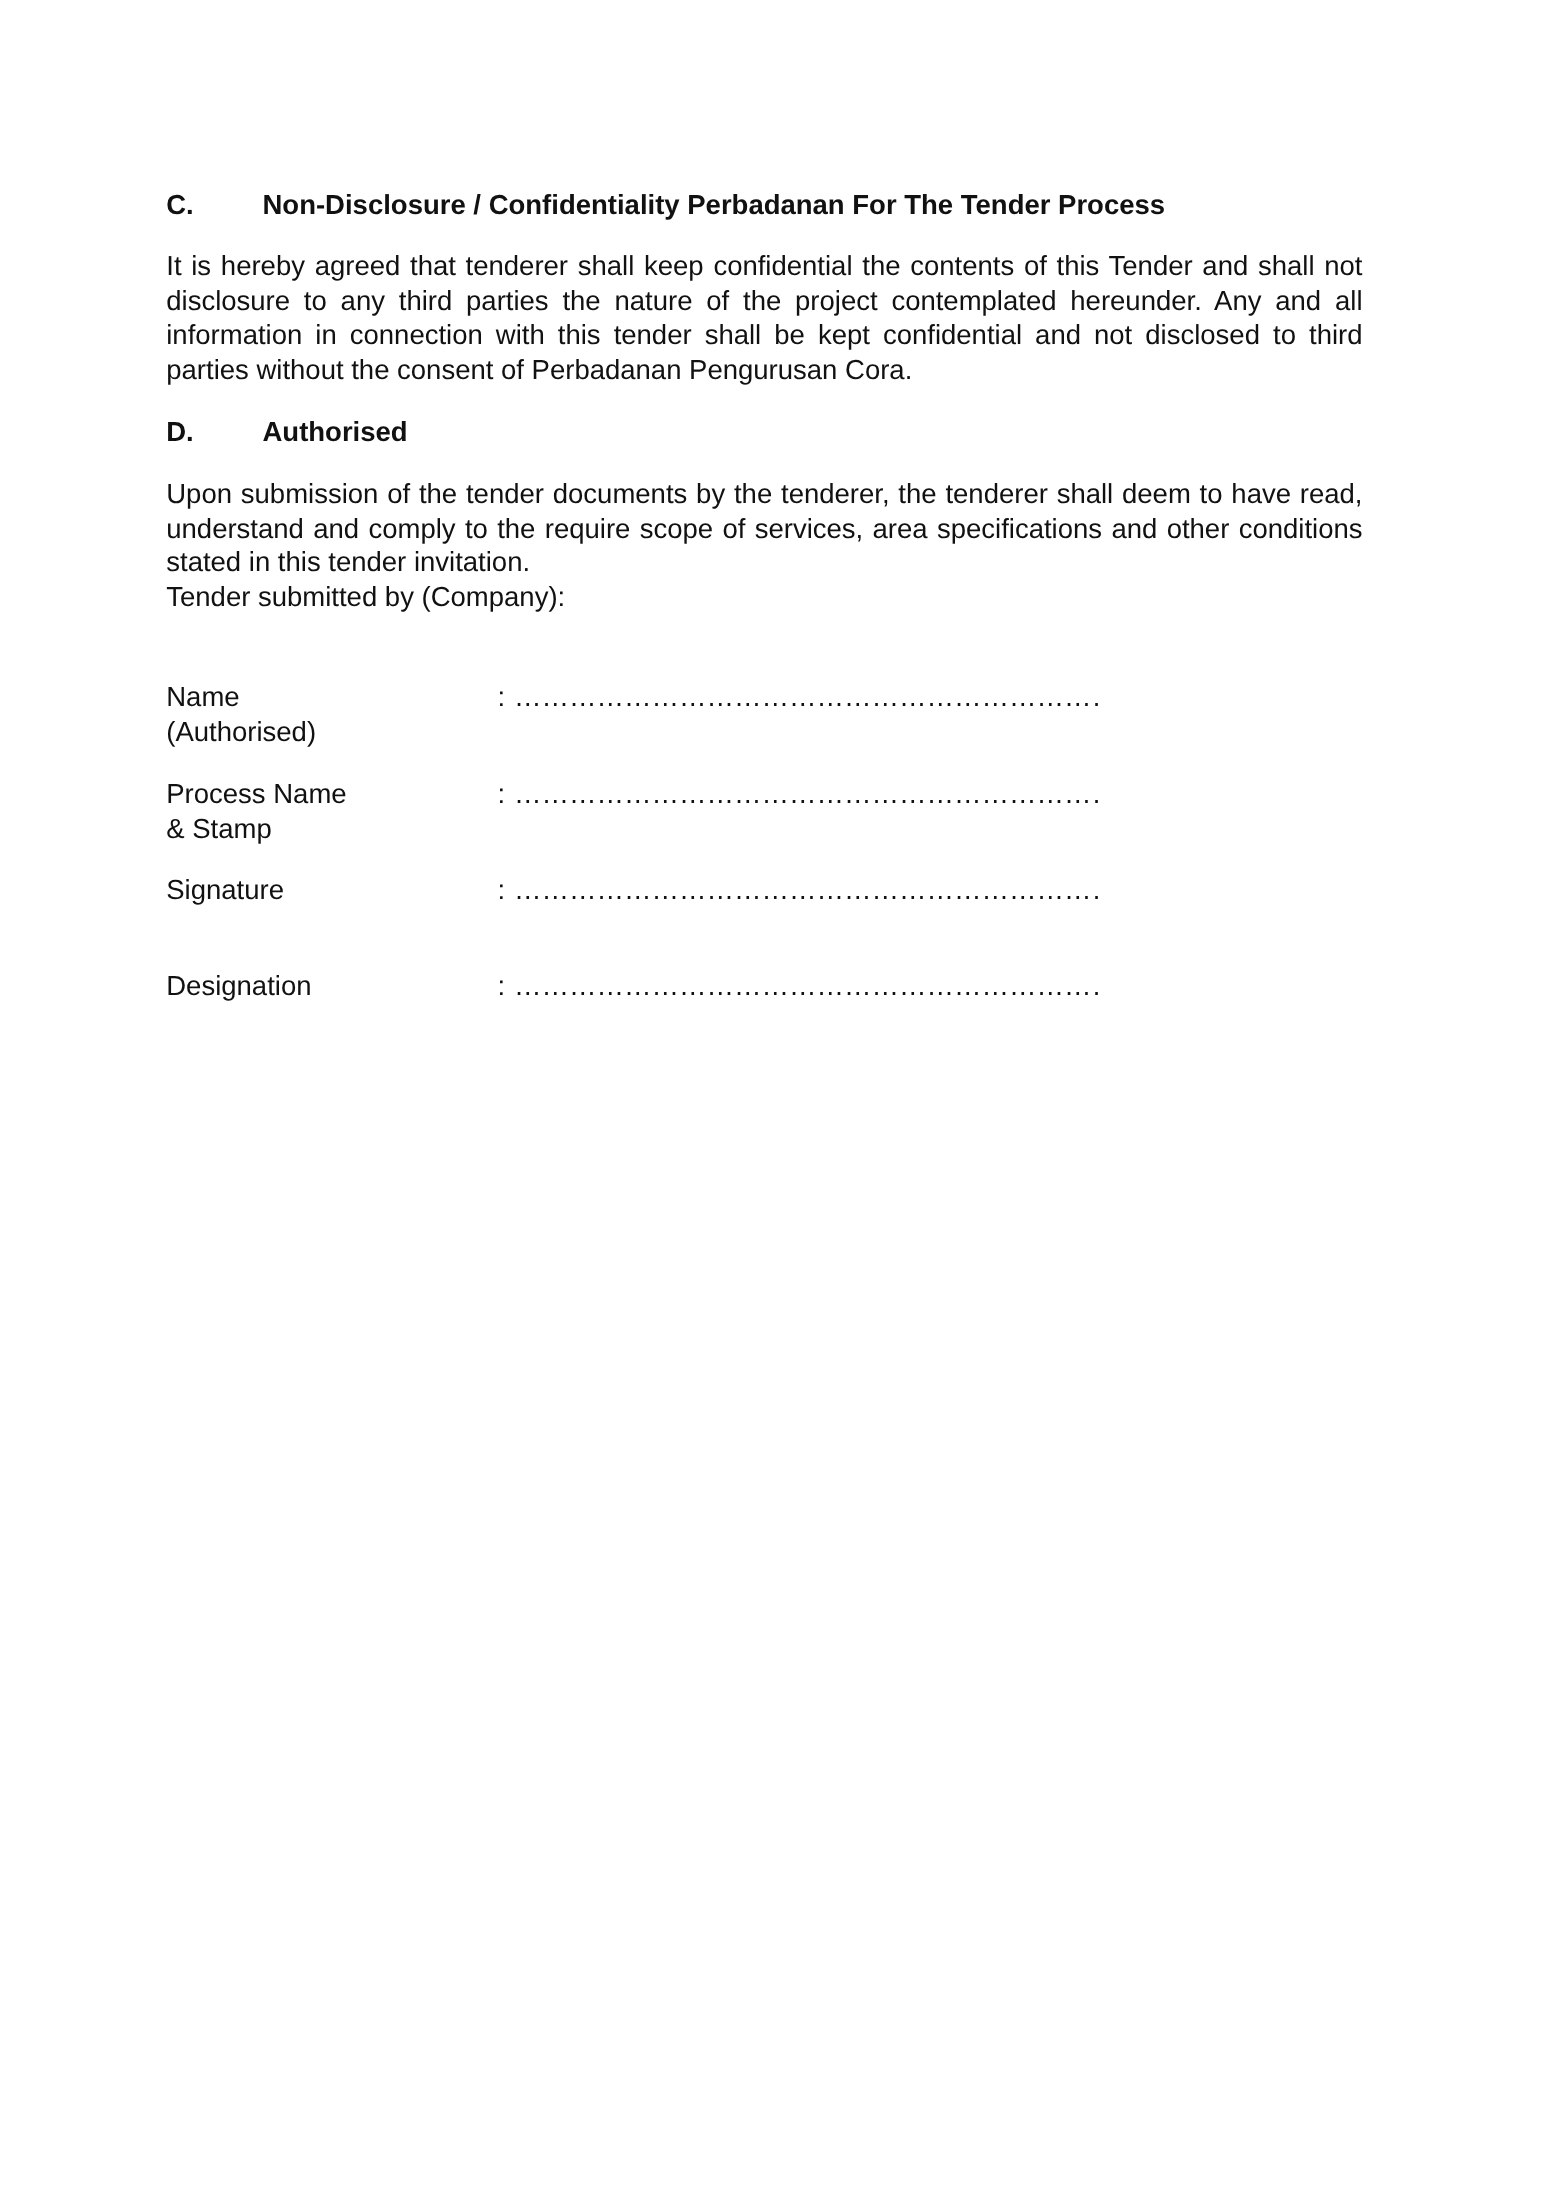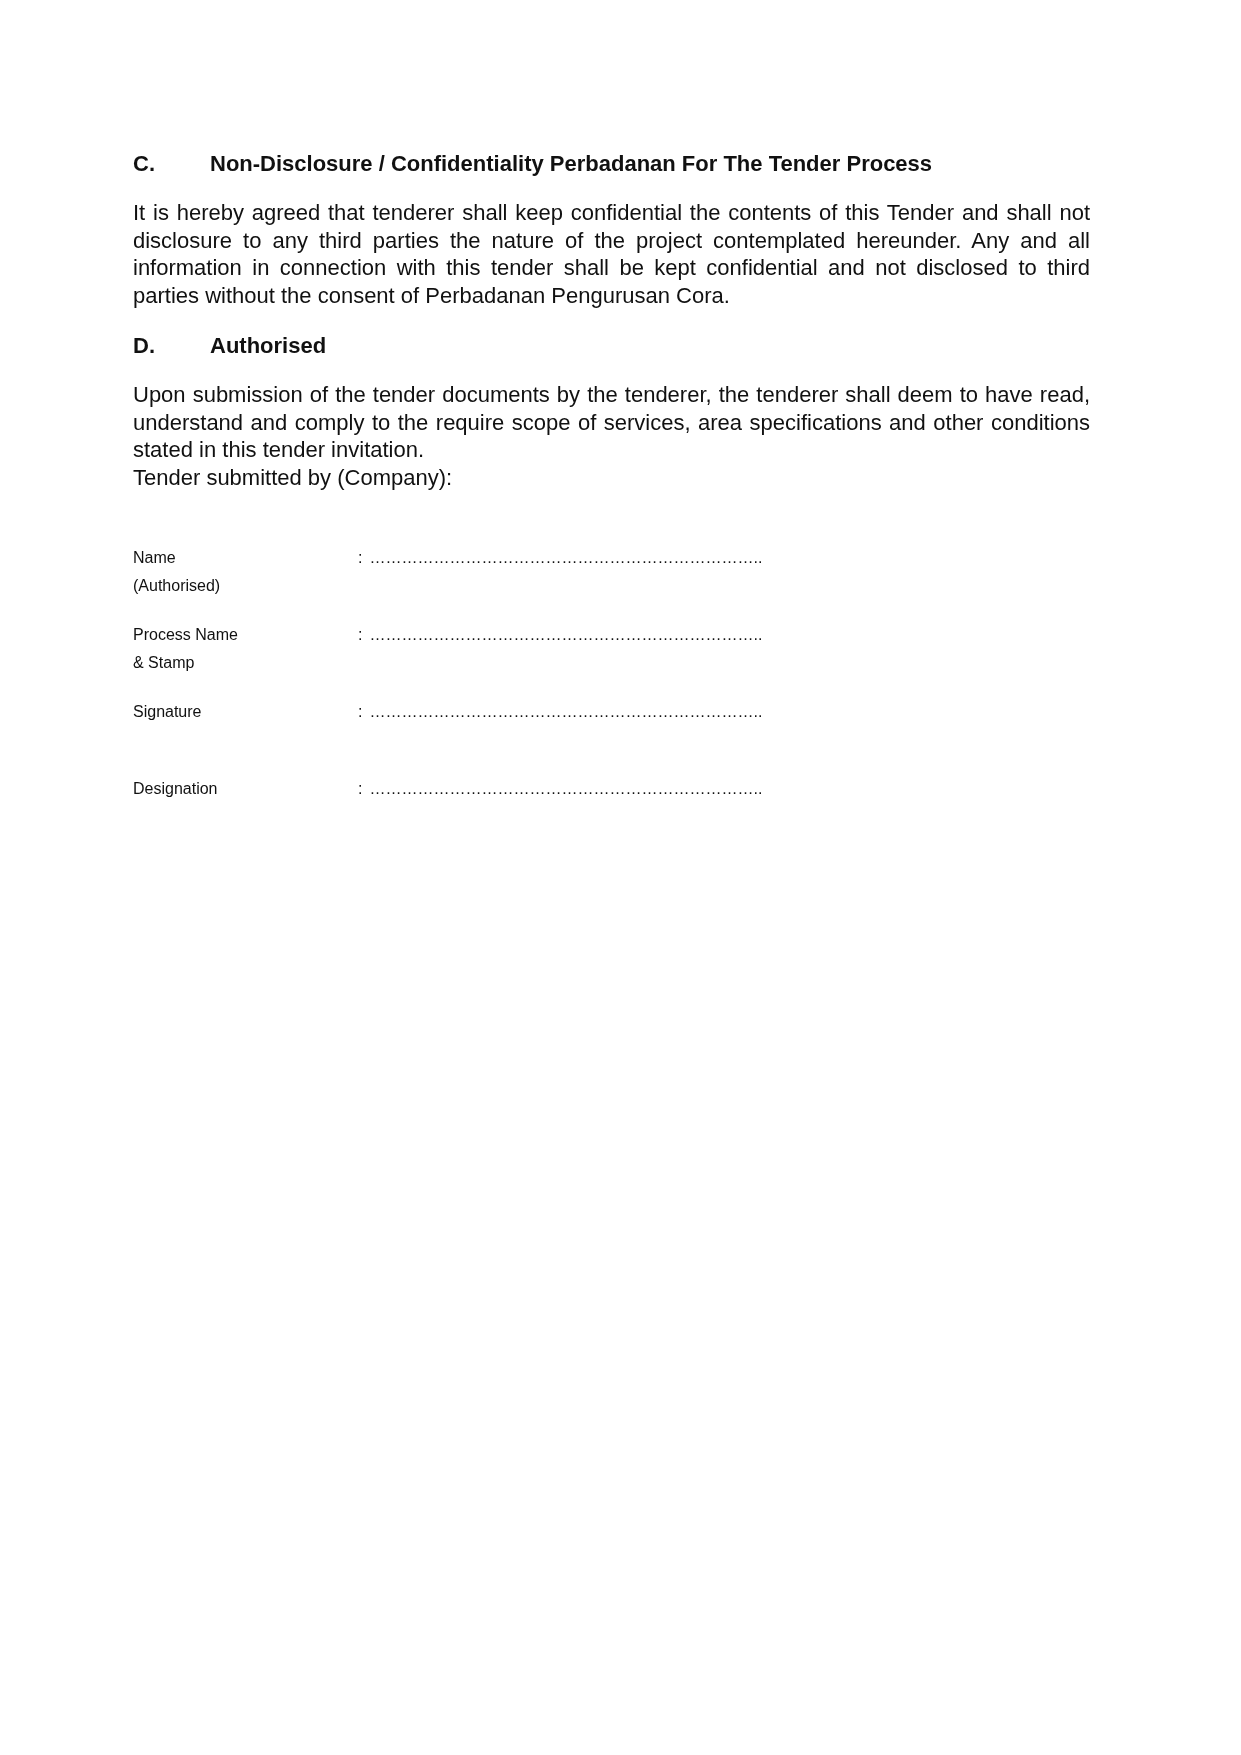--- a/index.html
+++ b/index.html
@@ -46,22 +46,23 @@
     line-height: 27.5px;
   }
   .form-fields {
     margin-top: 53px;
   }
   .field-row {
     display: flex;
     align-items: flex-start;
     min-height: 55px;
     margin-bottom: 22px;
-    font-size: 16px;
+    font-size: 22px;
     line-height: 27.5px;
+    gap: 40px;
   }
   .field-label {
     flex: 0 0 225px;
     width: 225px;
   }
   .field-value {
     flex: 0 0 484px;
     width: 484px;
     overflow: hidden;
     white-space: nowrap;

